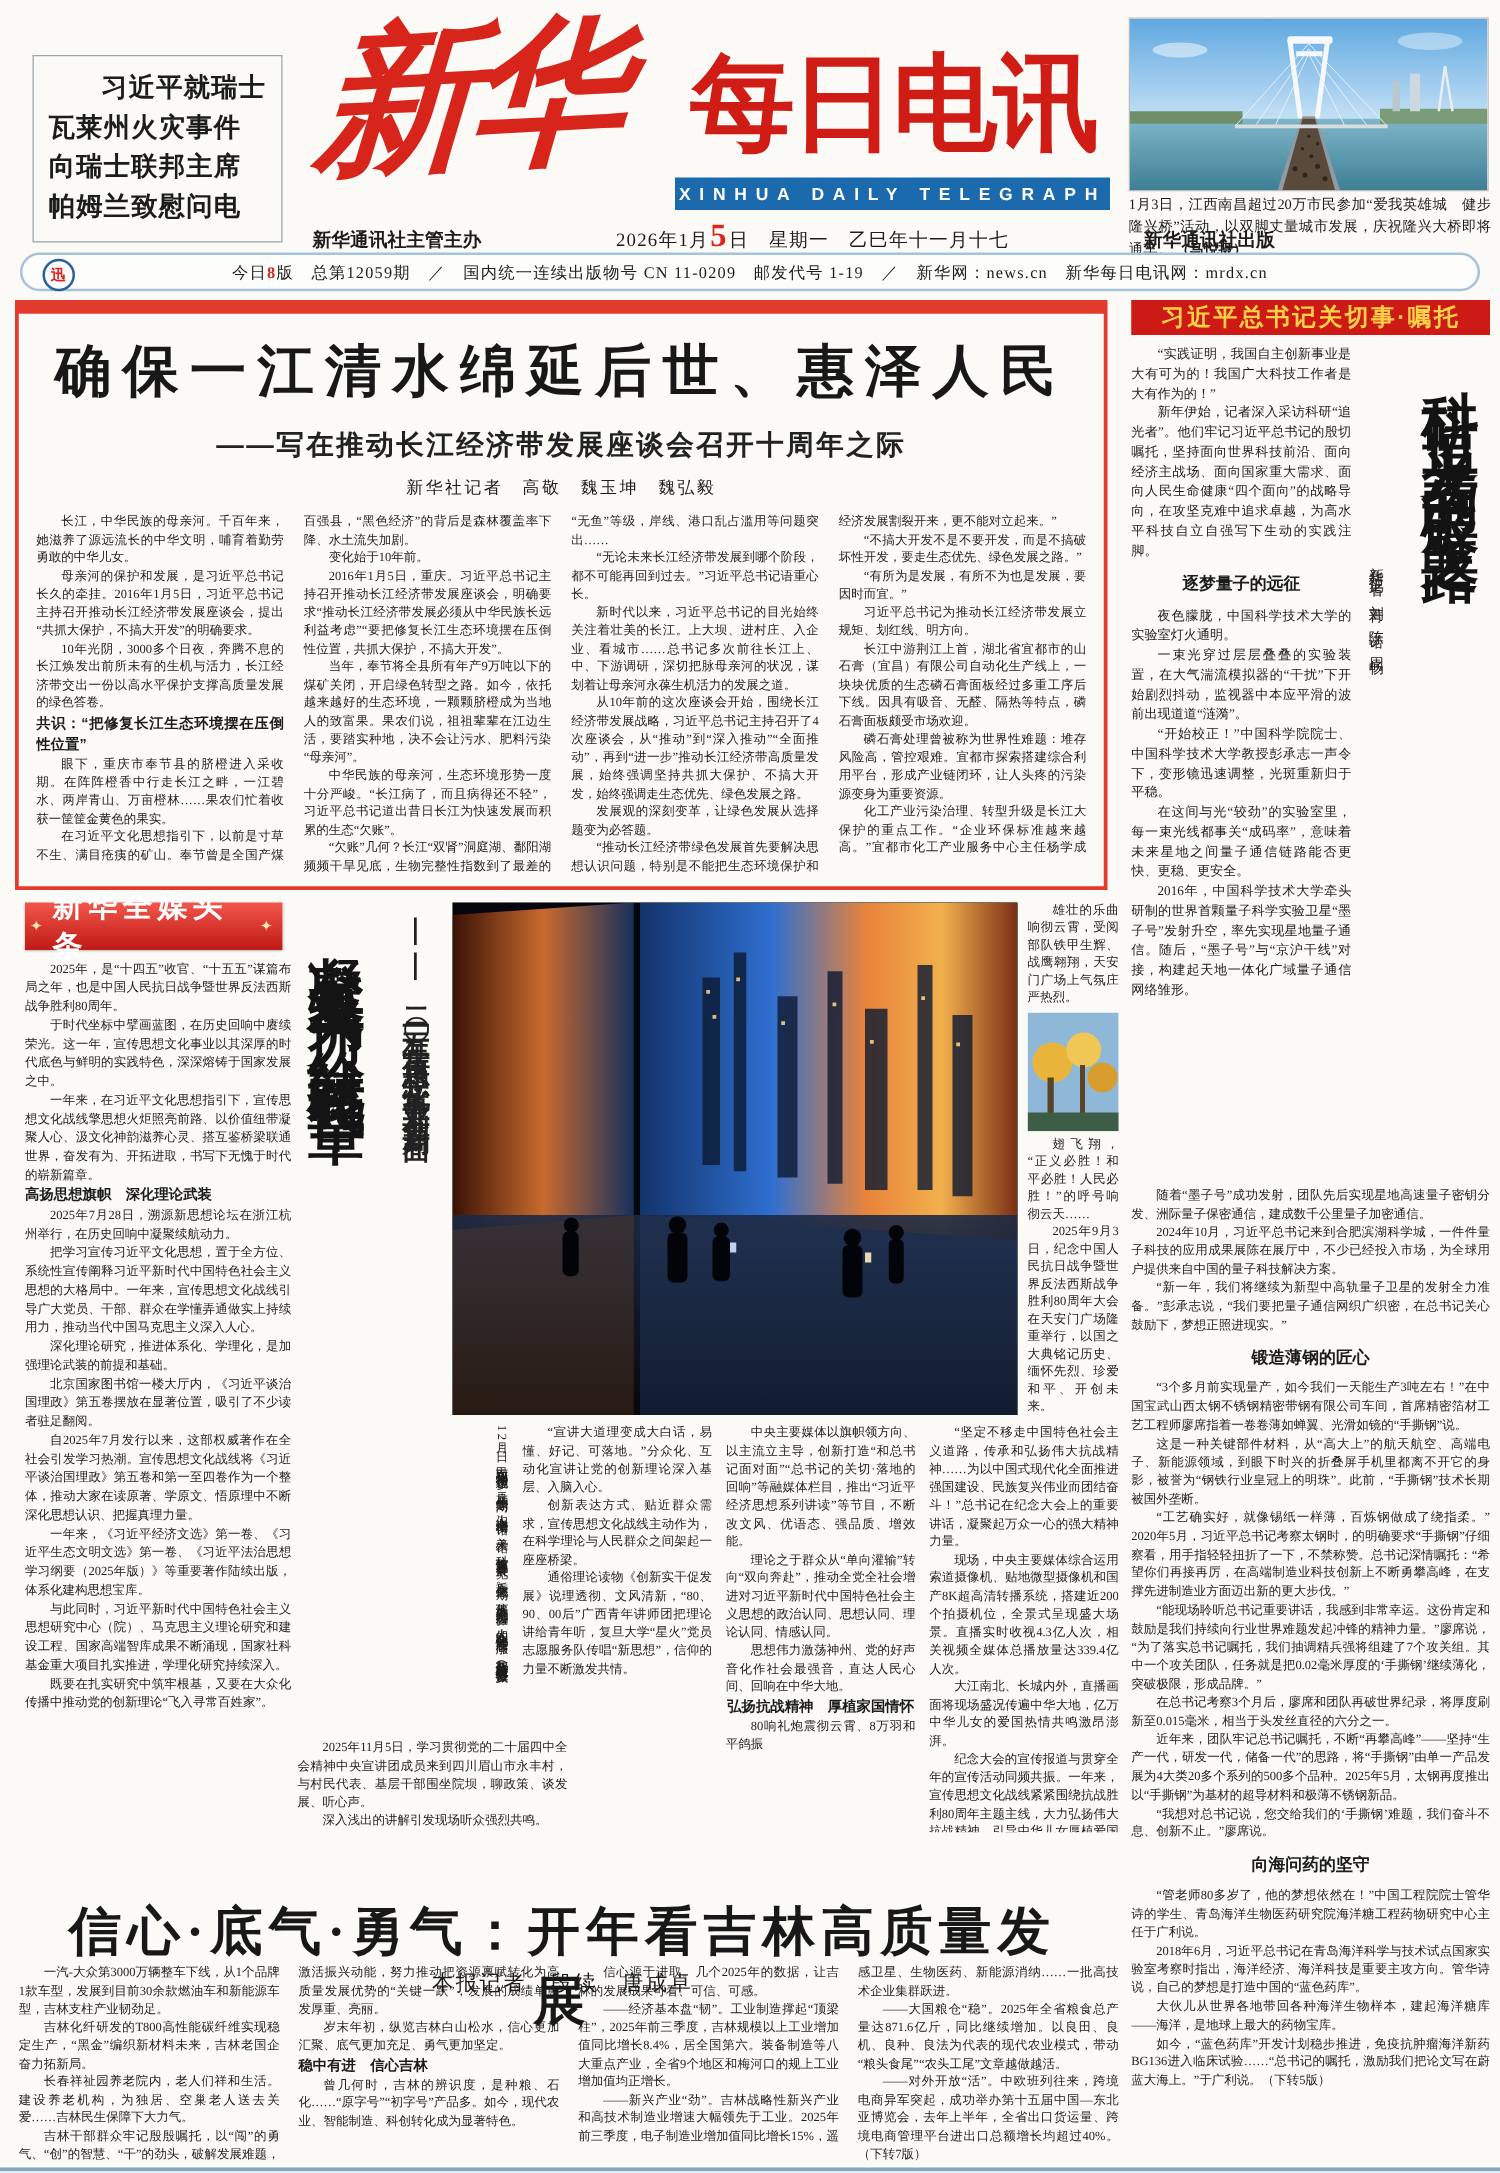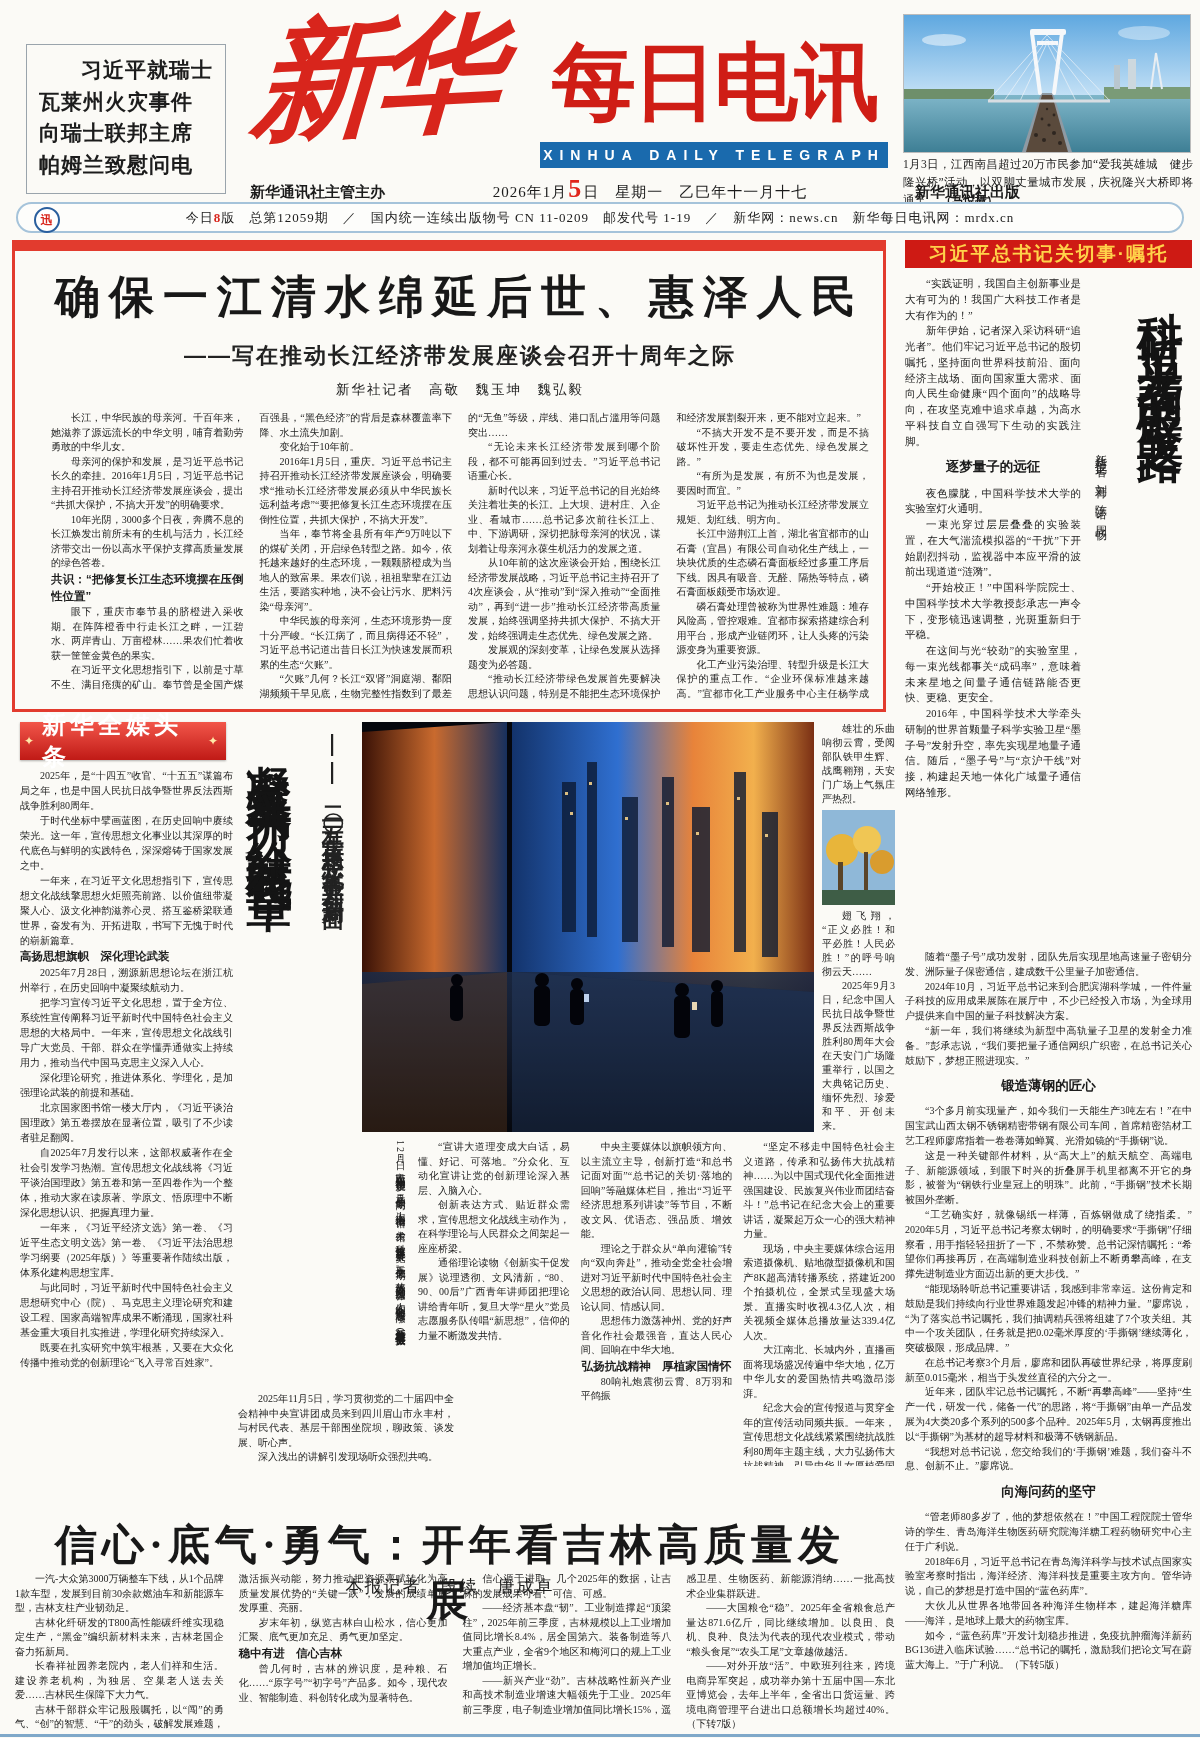--- a/index.html
+++ b/index.html
@@ -15,21 +15,21 @@
   .pub-row{left:250px;top:174px;width:770px;display:flex;align-items:baseline;justify-content:space-between;font-size:15px;font-weight:bold;}
   .pub-row .date-grp{font-weight:normal;font-size:15px;letter-spacing:1px;}
   .pub-row .date-day{color:#e0251b;font-size:26px;font-weight:bold;padding:0 1px;}
   .photo-frame{left:903px;top:14px;width:286px;height:137px;border:1px solid #bbb;overflow:hidden;}
   .photo-cap{left:903px;top:156px;width:290px;font-size:11.5px;line-height:1.55;text-align:justify;}
   .photo-cap .credit{font-weight:bold;white-space:nowrap;}
   .info-bar{left:16px;top:202px;width:1168px;height:31px;border:2px solid #a5c3da;border-radius:16px;box-sizing:border-box;display:flex;align-items:center;justify-content:center;background:#fdfdfb;font-size:13px;letter-spacing:1px;}
   .agency-logo{position:absolute;left:16px;top:3px;width:22px;height:22px;border:2px solid #2a5f9e;border-radius:50%;color:#d8251c;display:flex;align-items:center;justify-content:center;font-size:12px;font-weight:bold;background:#fff;}
   .info-bar .red{color:#d8251c;font-weight:bold;}
   
-  .lead-box{left:12px;top:240px;width:874px;height:472px;border:3px solid #e23b2e;border-top-width:11px;box-sizing:border-box;background:#fbfaf6;padding-left:22px;}
+  .lead-box{left:12px;top:240px;width:874px;height:472px;border:3px solid #e23b2e;border-top-width:11px;box-sizing:border-box;background:#fbfaf6;}
   .lead-headline{margin:16px 10px 0;text-align:center;font-size:45px;font-weight:900;letter-spacing:9px;color:#181818;}
   .lead-subtitle{margin:14px 0 0;text-align:center;font-size:22px;font-weight:600;letter-spacing:2px;font-family:"Liberation Sans","DejaVu Sans",sans-serif;color:#222;}
   .lead-byline{margin:10px 0 0;text-align:center;font-size:13.5px;letter-spacing:2px;}
   .lead-cols{margin:12px 14px 0;height:296px;column-count:4;column-gap:16px;overflow:hidden;font-size:10px;line-height:1.45;text-align:justify;}
   .copy p{margin:0;text-indent:2em;}
   .col-subhead{font-family:"Liberation Sans","DejaVu Sans",sans-serif;font-weight:bold;font-size:11.5px;margin:0 0;line-height:1.5;text-indent:0;}
   
   .feat-badge{left:20px;top:722px;width:206px;height:38px;background:linear-gradient(180deg,#f2564a,#c01a16);color:#fff;display:flex;align-items:center;justify-content:center;font-size:24px;font-weight:900;letter-spacing:4px;font-family:"Liberation Sans","DejaVu Sans",sans-serif;box-shadow:0 1px 2px rgba(0,0,0,.3);}
   .feat-badge .deco{font-size:12px;color:#ffe9a8;padding:0 4px;}
   .feat-left{left:20px;top:768px;width:213px;height:700px;overflow:hidden;font-size:10px;line-height:1.5;text-align:justify;}

